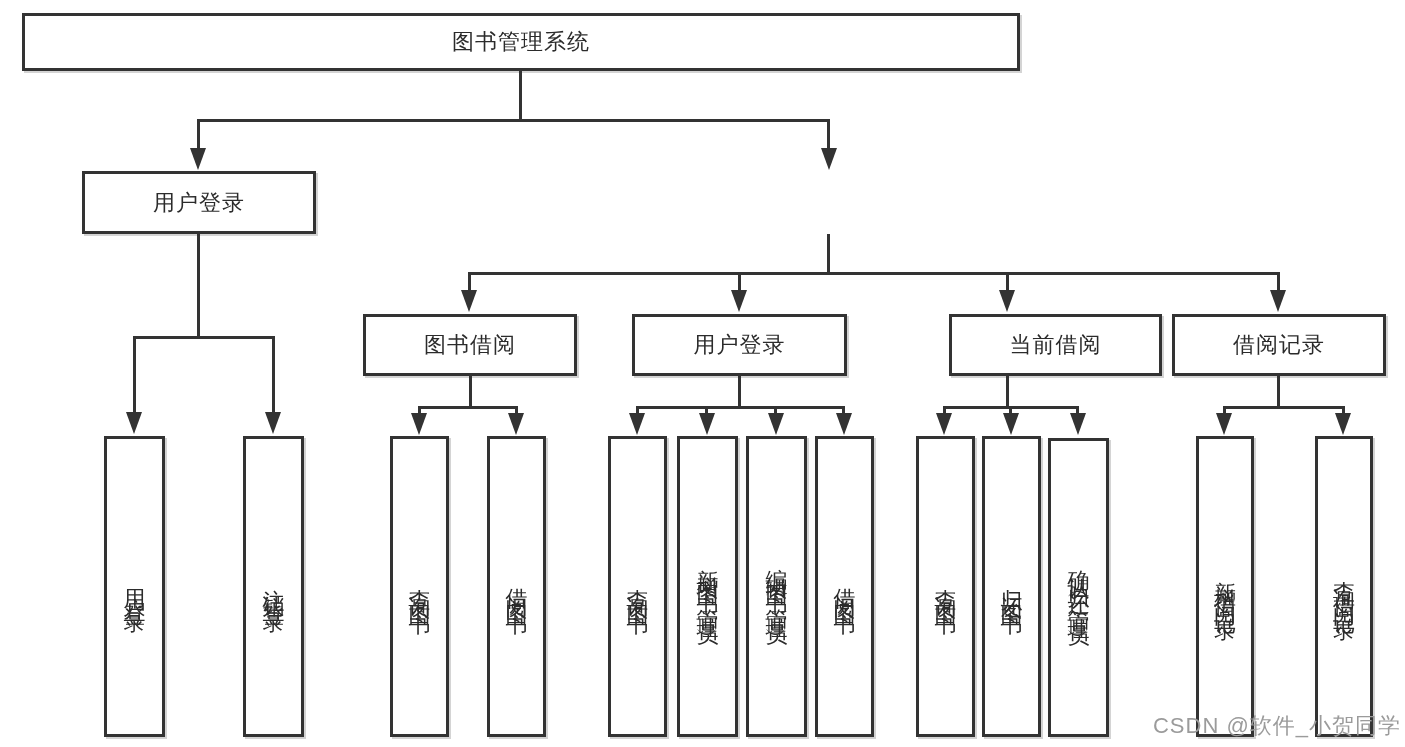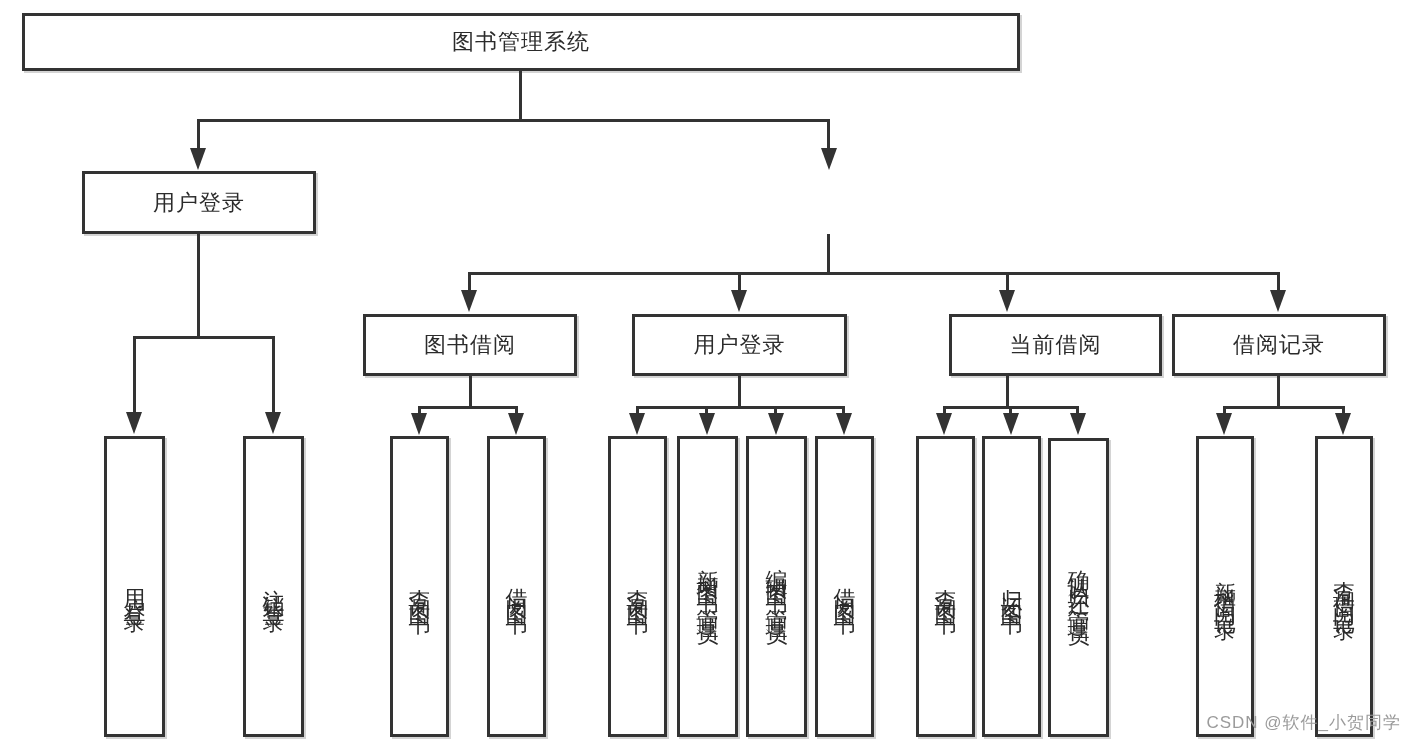--- a/index.html
+++ b/index.html
@@ -28,21 +28,21 @@
   }
   .hline,.vline{position:absolute;background:var(--line);}
   .hline{height:3px;}
   .vline{width:3px;}
   .ahead{
     position:absolute;width:0;height:0;
     border-left:8px solid transparent;border-right:8px solid transparent;
     border-top:22px solid var(--line);
   }
   .watermark{
-    position:absolute;right:4px;top:711px;font-size:17px;
+    position:absolute;right:4px;top:711px;font-size:22px;
     color:var(--watermark);letter-spacing:1px;white-space:nowrap;
   }
 </style>
 </head>
 <body>
 
 <div class="stage">
 
   <div class="node" style="left:22px;top:13px;width:998px;height:58px;">图书管理系统</div>
 

